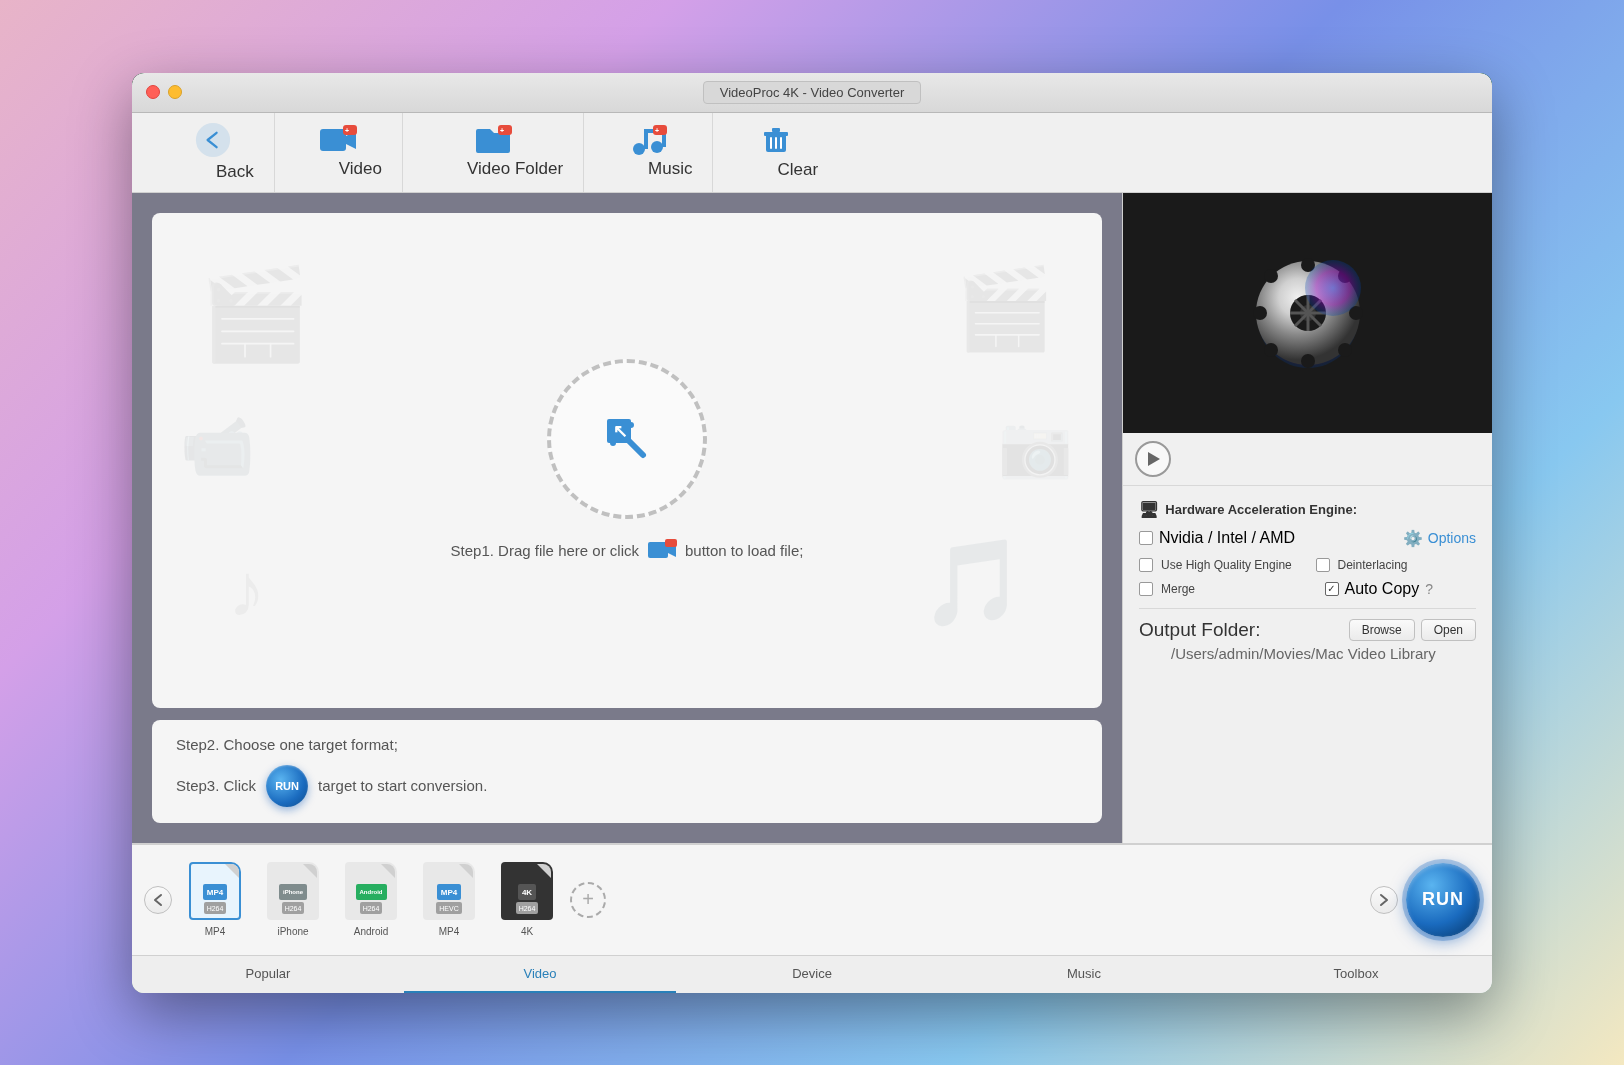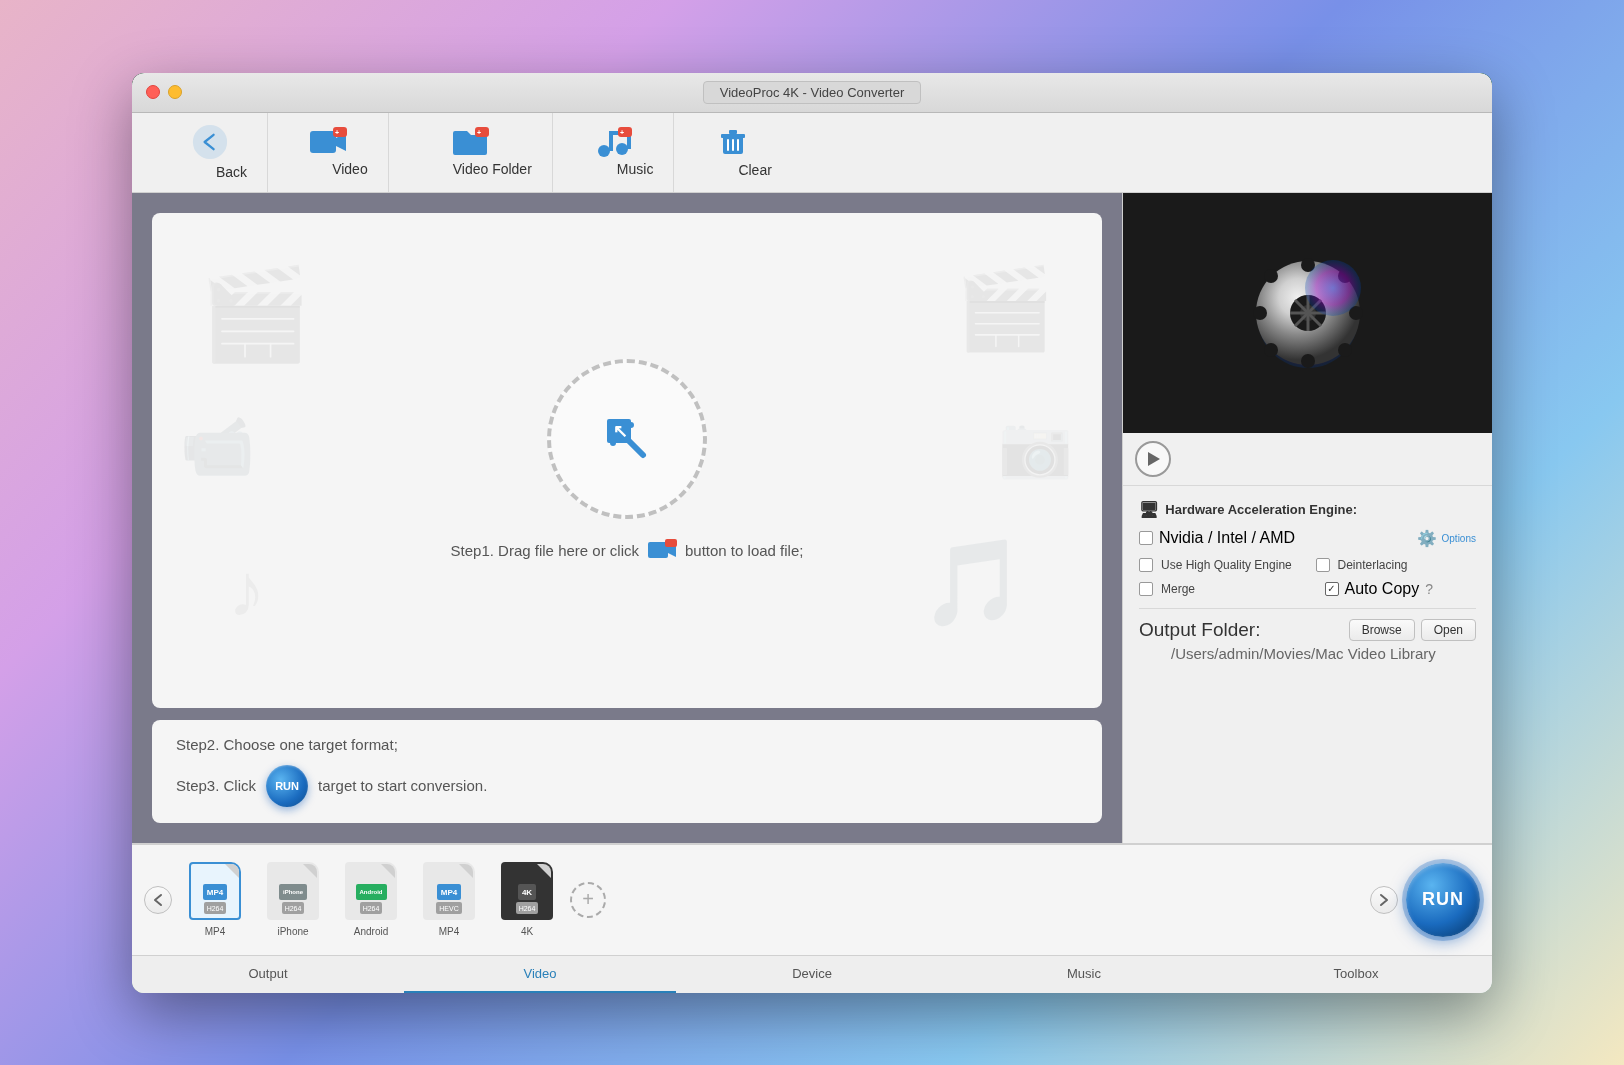--- a/index.html
+++ b/index.html
@@ -93,21 +93,21 @@
 
     .toolbar-btn:first-child {
       border-right: 1px solid #d8d8d8;
     }
 
     .toolbar-btn:last-child {
       border-right: none;
     }
 
     .toolbar-btn .btn-label {
-      font-size: 14px;
+      font-size: 17px;
       color: #333;
       font-weight: 400;
       margin-left: 44px;
     }
 
     .back-icon-svg {
       width: 36px;
       height: 36px;
     }
 
@@ -315,21 +315,21 @@
       content: '✓';
       font-size: 10px;
       color: #333;
     }
 
     .options-btn {
       display: flex;
       align-items: center;
       gap: 4px;
       color: #3a8fd4;
-      font-size: 10px;
+      font-size: 14px;
       cursor: pointer;
     }
 
     .gear-icon {
       font-size: 16px;
       color: #3a8fd4;
     }
 
     .help-icon {
       color: #888;
@@ -880,21 +880,21 @@
       </div>
 
       <div class="run-btn-large">
         <span>RUN</span>
       </div>
 
     </div>
 
     <div class="tab-bar">
       <div class="tab-item">
-        <span>Output</span>
+        <span>Popular</span>
       </div>
       <div class="tab-item active">
         <span>Video</span>
       </div>
       <div class="tab-item">
         <span>Device</span>
       </div>
       <div class="tab-item">
         <span>Music</span>
       </div>

